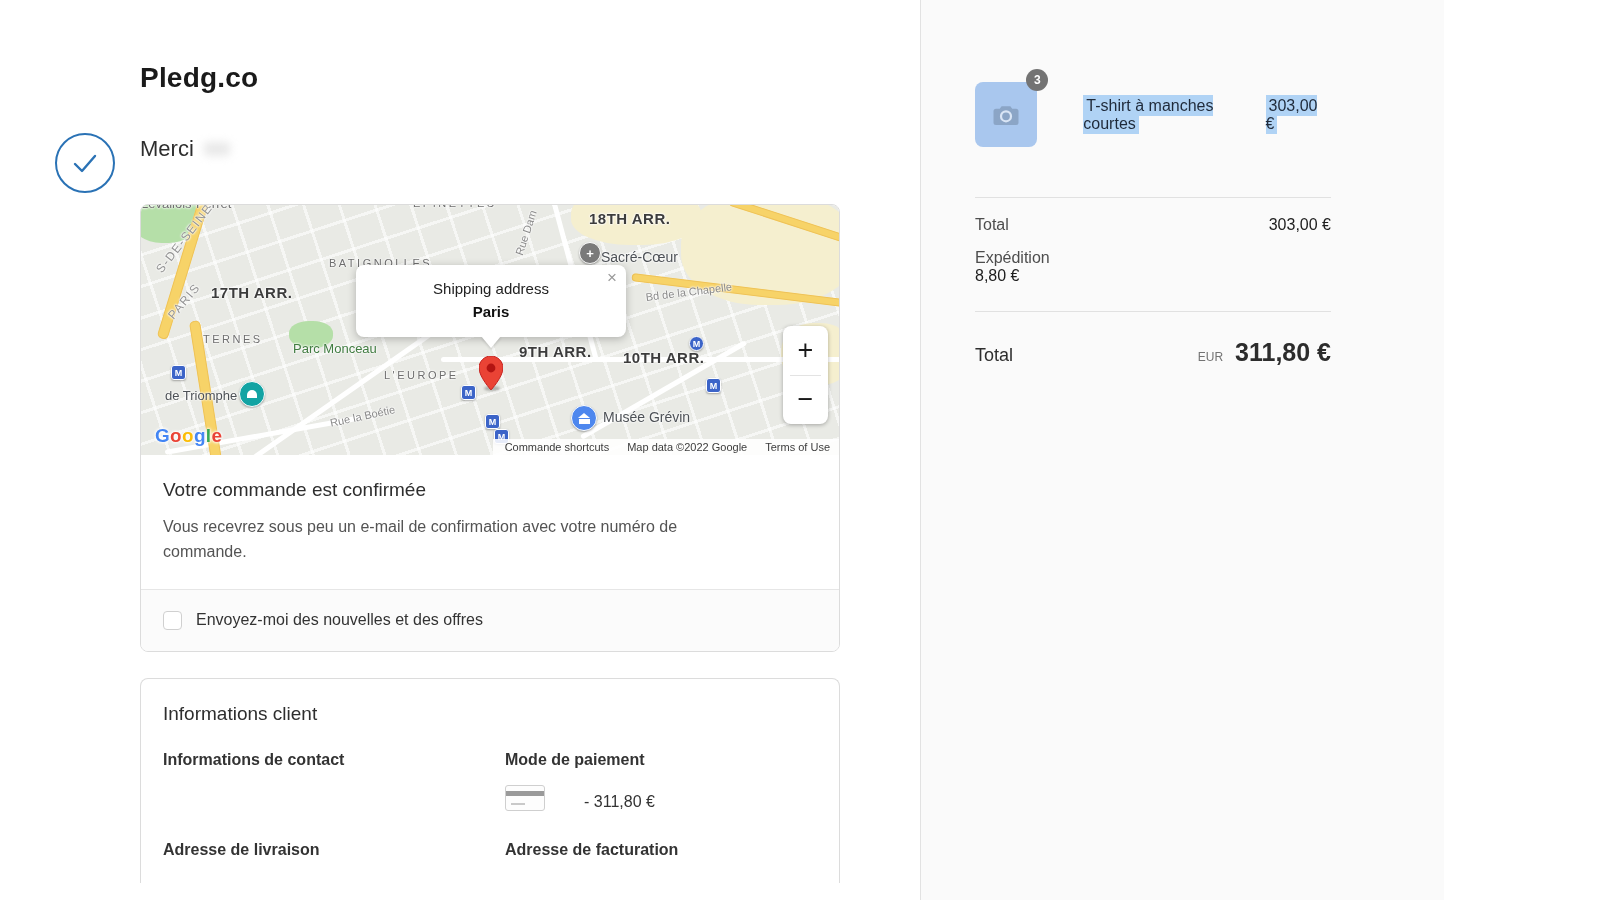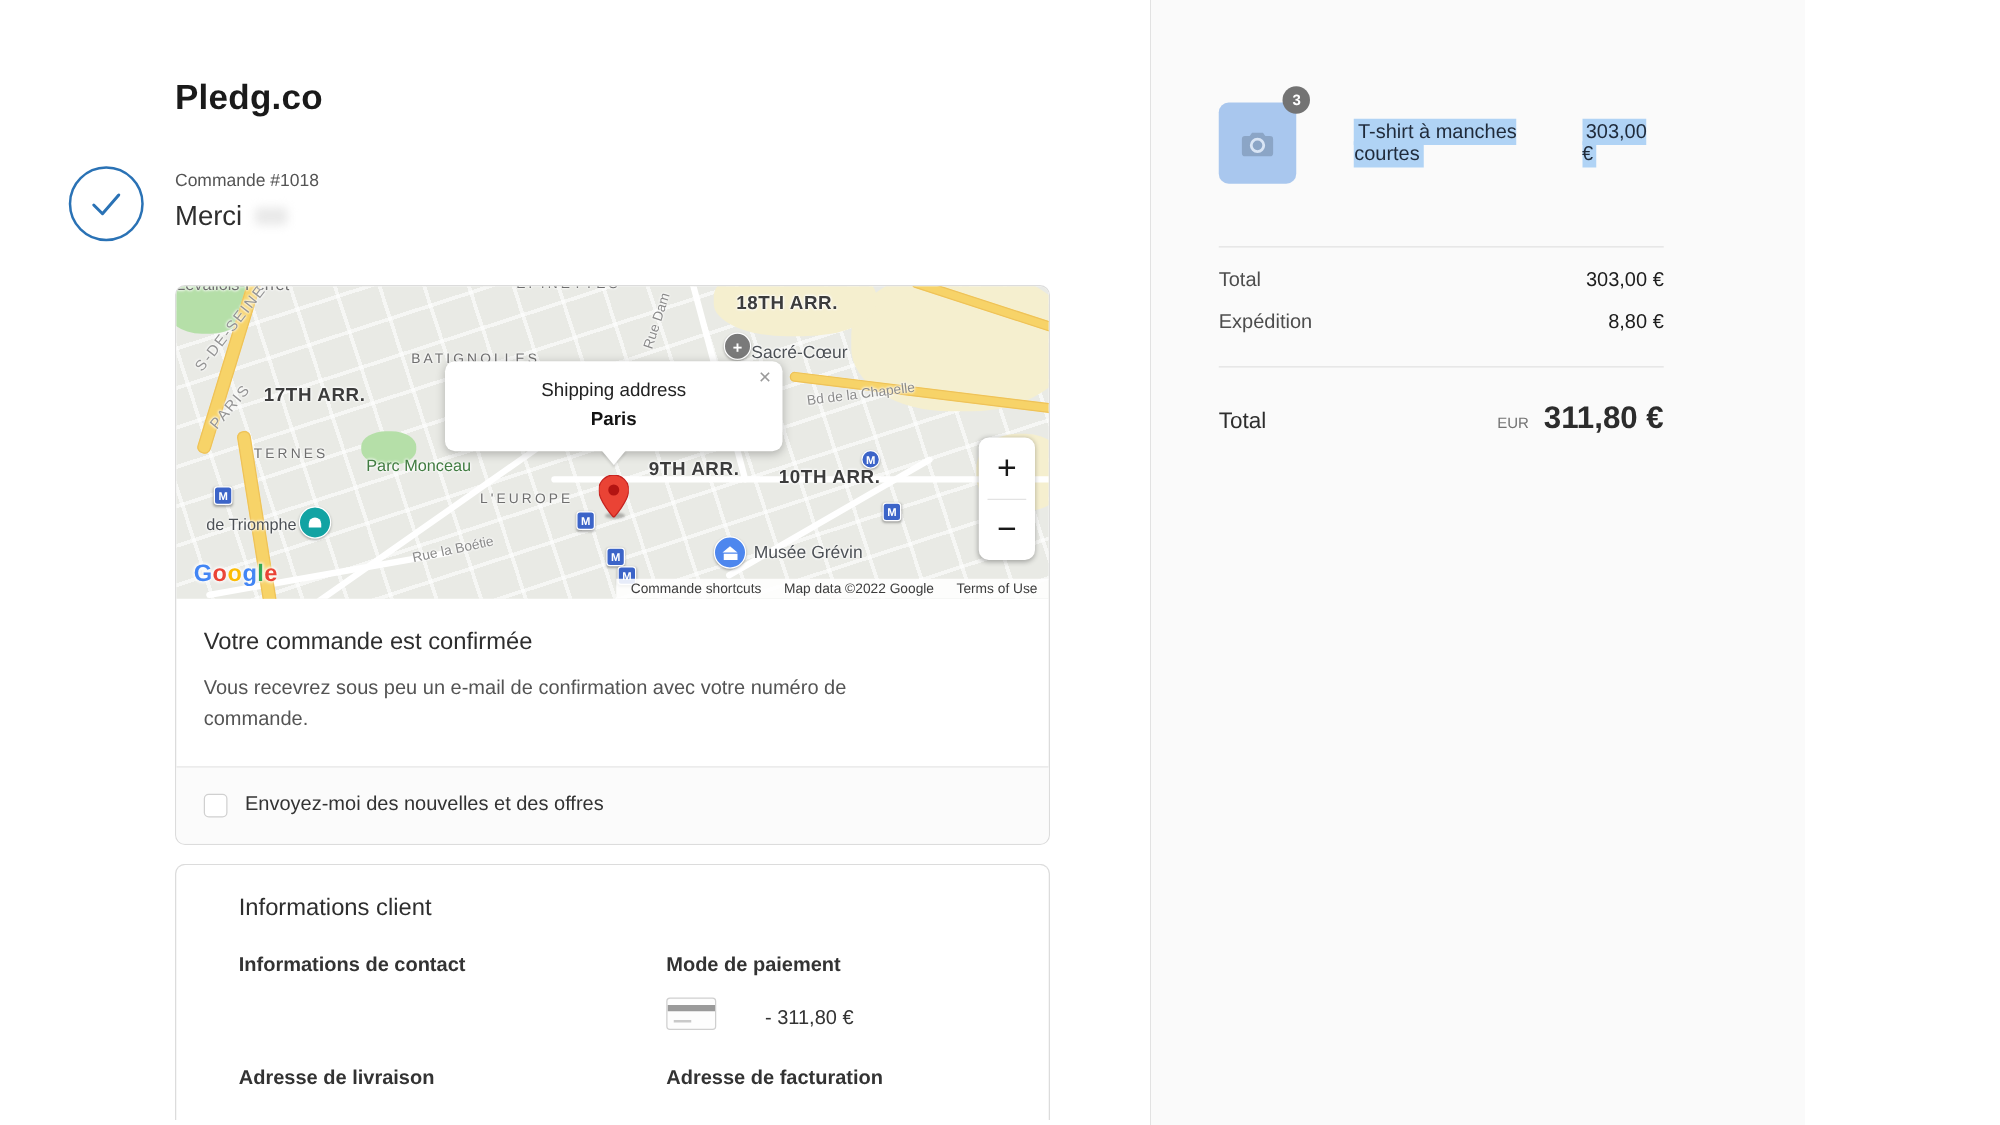--- a/index.html
+++ b/index.html
@@ -83,21 +83,21 @@
   
   .card-section { padding:24px 22px; }
   .confirm-title { font-size:19px; font-weight:500; color:#2e2e2e; }
   .confirm-body { margin-top:14px; font-size:16px; color:#545454; line-height:1.55; max-width:590px; }
   .newsletter { border-top:1px solid #e6e6e6; background:#fbfbfb; padding:21px 22px;
     display:flex; align-items:center; }
   .checkbox { width:19px; height:19px; border:1.5px solid #d0d0d0; border-radius:4px; background:#fff; cursor:pointer; }
   .newsletter-label { margin-left:14px; font-size:16px; color:#333; cursor:pointer; }
 
   
-  .card2 { margin-top:15px; border-radius:8px 8px 0 0; border-bottom:none;padding-left:28px; }
+  .card2 { margin-top:26px; border-radius:8px 8px 0 0; border-bottom:none; }
   .cust-title { font-size:19px; font-weight:500; color:#2e2e2e; }
   .cust-grid { display:grid; grid-template-columns:342px 1fr; row-gap:30px; margin-top:26px; }
   .col-header { font-size:16px; font-weight:600; color:#333; }
   .payment-line { display:flex; align-items:flex-end; margin-top:16px;gap:27px; }
   .cc-icon { width:40px; height:26px; background:#fdfdfd; border:1px solid #cfcfcf; border-radius:3px;
     position:relative; overflow:hidden; }
   .cc-stripe { position:absolute; top:5px; left:0; right:0; height:5px; background:#9a9a9a; }
   .cc-line { position:absolute; bottom:5px; left:5px; width:14px; height:2px; background:#c9c9c9; }
   .payment-amount { margin-left:12px; font-size:16px; color:#333; }
 
@@ -109,21 +109,21 @@
   .qty-badge { position:absolute; top:-13px; right:-11px; width:22px; height:22px; border-radius:50%;
     background:#737373; color:#fff; font-size:12px; font-weight:600; display:flex;
     align-items:center; justify-content:center; }
   .hl { background:#b0d3f5; padding:2px 3px; }
   .product-name { margin-left:46px; font-size:16px; font-weight:500; color:#1f2a3a; }
   .product-price { margin-left:auto; font-size:16px; font-weight:500; color:#1f2a3a; }
   .sb-divider { border:none; border-top:1px solid #e1e1e1; margin:0; }
   .div1 { margin-top:50px; }
   .totals { padding:18px 0 26px; }
   .t-row { display:flex; justify-content:space-between; align-items:baseline; }
-  .t-row + .t-row { margin-top:15px; }
+  .t-row + .t-row { margin-top:15px;flex-direction:column; }
   .t-label { font-size:16px; color:#4d4d4d; }
   .t-value { font-size:16px; font-weight:500; color:#1d1d1d; }
   .grand { display:flex; justify-content:space-between; align-items:baseline; margin-top:26px; }
   .grand-label { font-size:18px; font-weight:500; color:#2e2e2e; }
   .grand-right { display:flex; align-items:baseline; }
   .currency { font-size:12px; color:#737373; margin-right:12px; }
   .grand-value { font-size:25px; font-weight:600; color:#2c2c2c; }
 </style>
 </head>
 <body>
@@ -133,21 +133,20 @@
   <div class="main">
     <div class="main-inner">
       <div class="logo">Pledg.co</div>
 
       <div class="thanks-row">
         <div class="check-circle">
           <svg width="34" height="34" viewBox="0 0 34 34" fill="none">
             <path d="M7 18 L14 25 L27 10" stroke="#2a72b5" stroke-width="2.4" stroke-linecap="round" stroke-linejoin="round"></path>
           </svg>
         </div>
-        <div class="order-number">Commande #1018</div>
         <div class="greeting"><span>Merci</span><span class="redact"></span></div>
       </div>
 
       <div class="card">
         <div class="map">
 
           <div class="mfeat yellow-zone" style="left:540px;top:-12px;width:175px;height:112px;"></div>
           <div class="mfeat yellow-zone" style="left:640px;top:118px;width:72px;height:62px;"></div>
           <div class="mfeat yellow-zone" style="left:430px;top:-18px;width:130px;height:58px;"></div>
           <div class="mfeat park" style="left:-10px;top:-14px;width:68px;height:52px;"></div>

